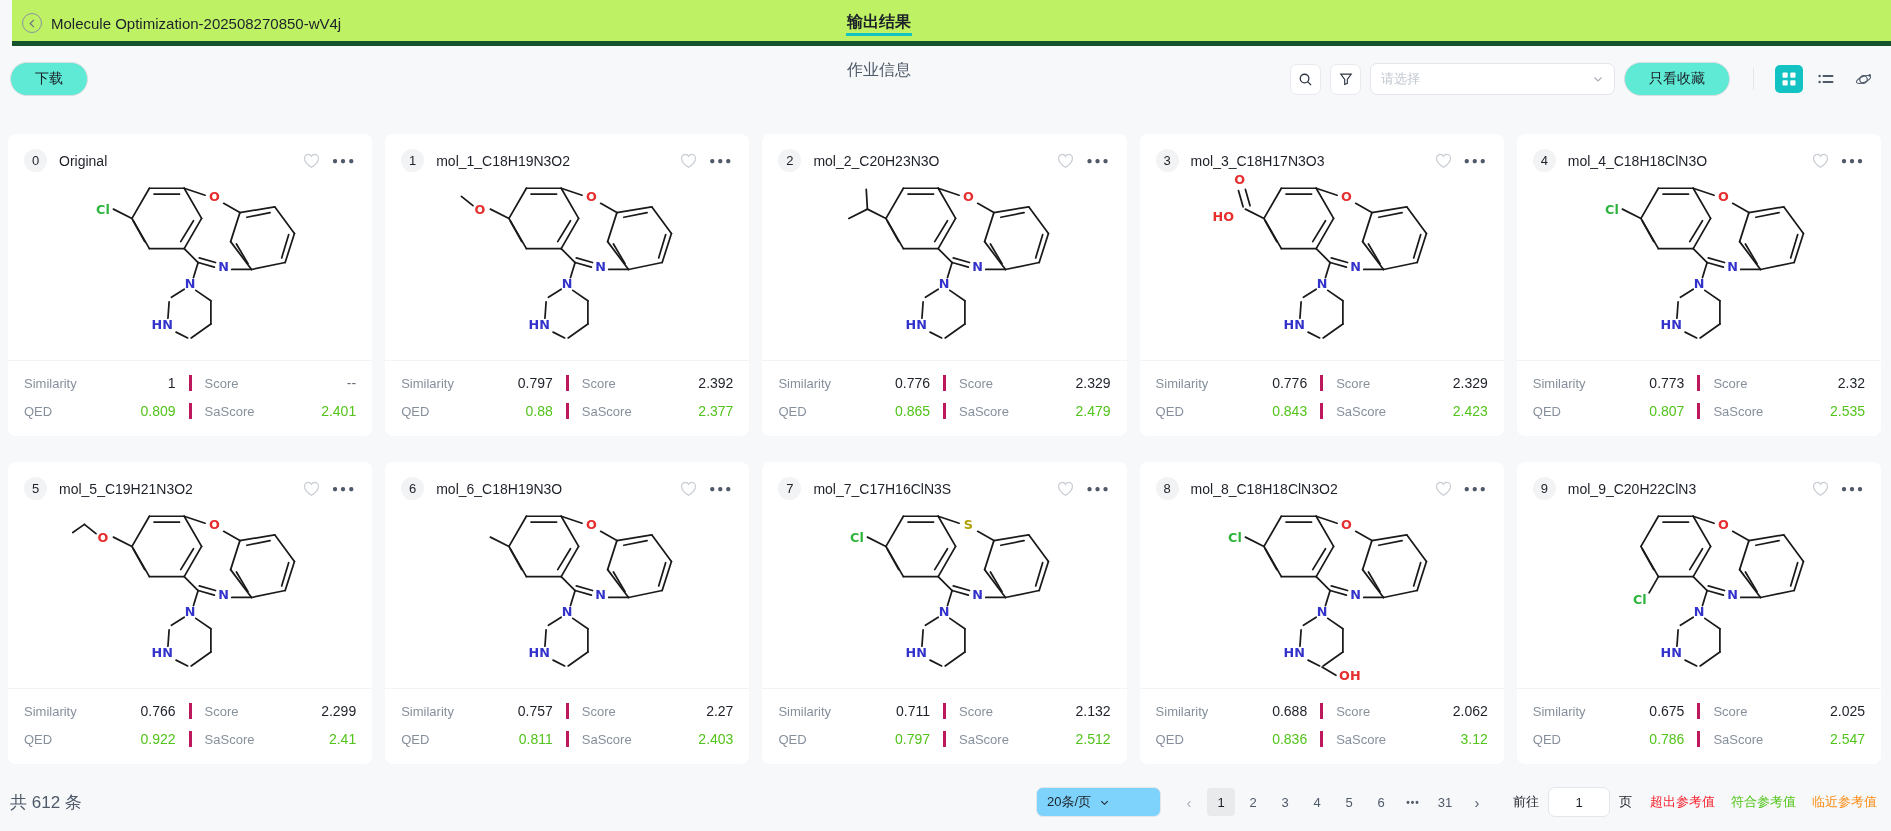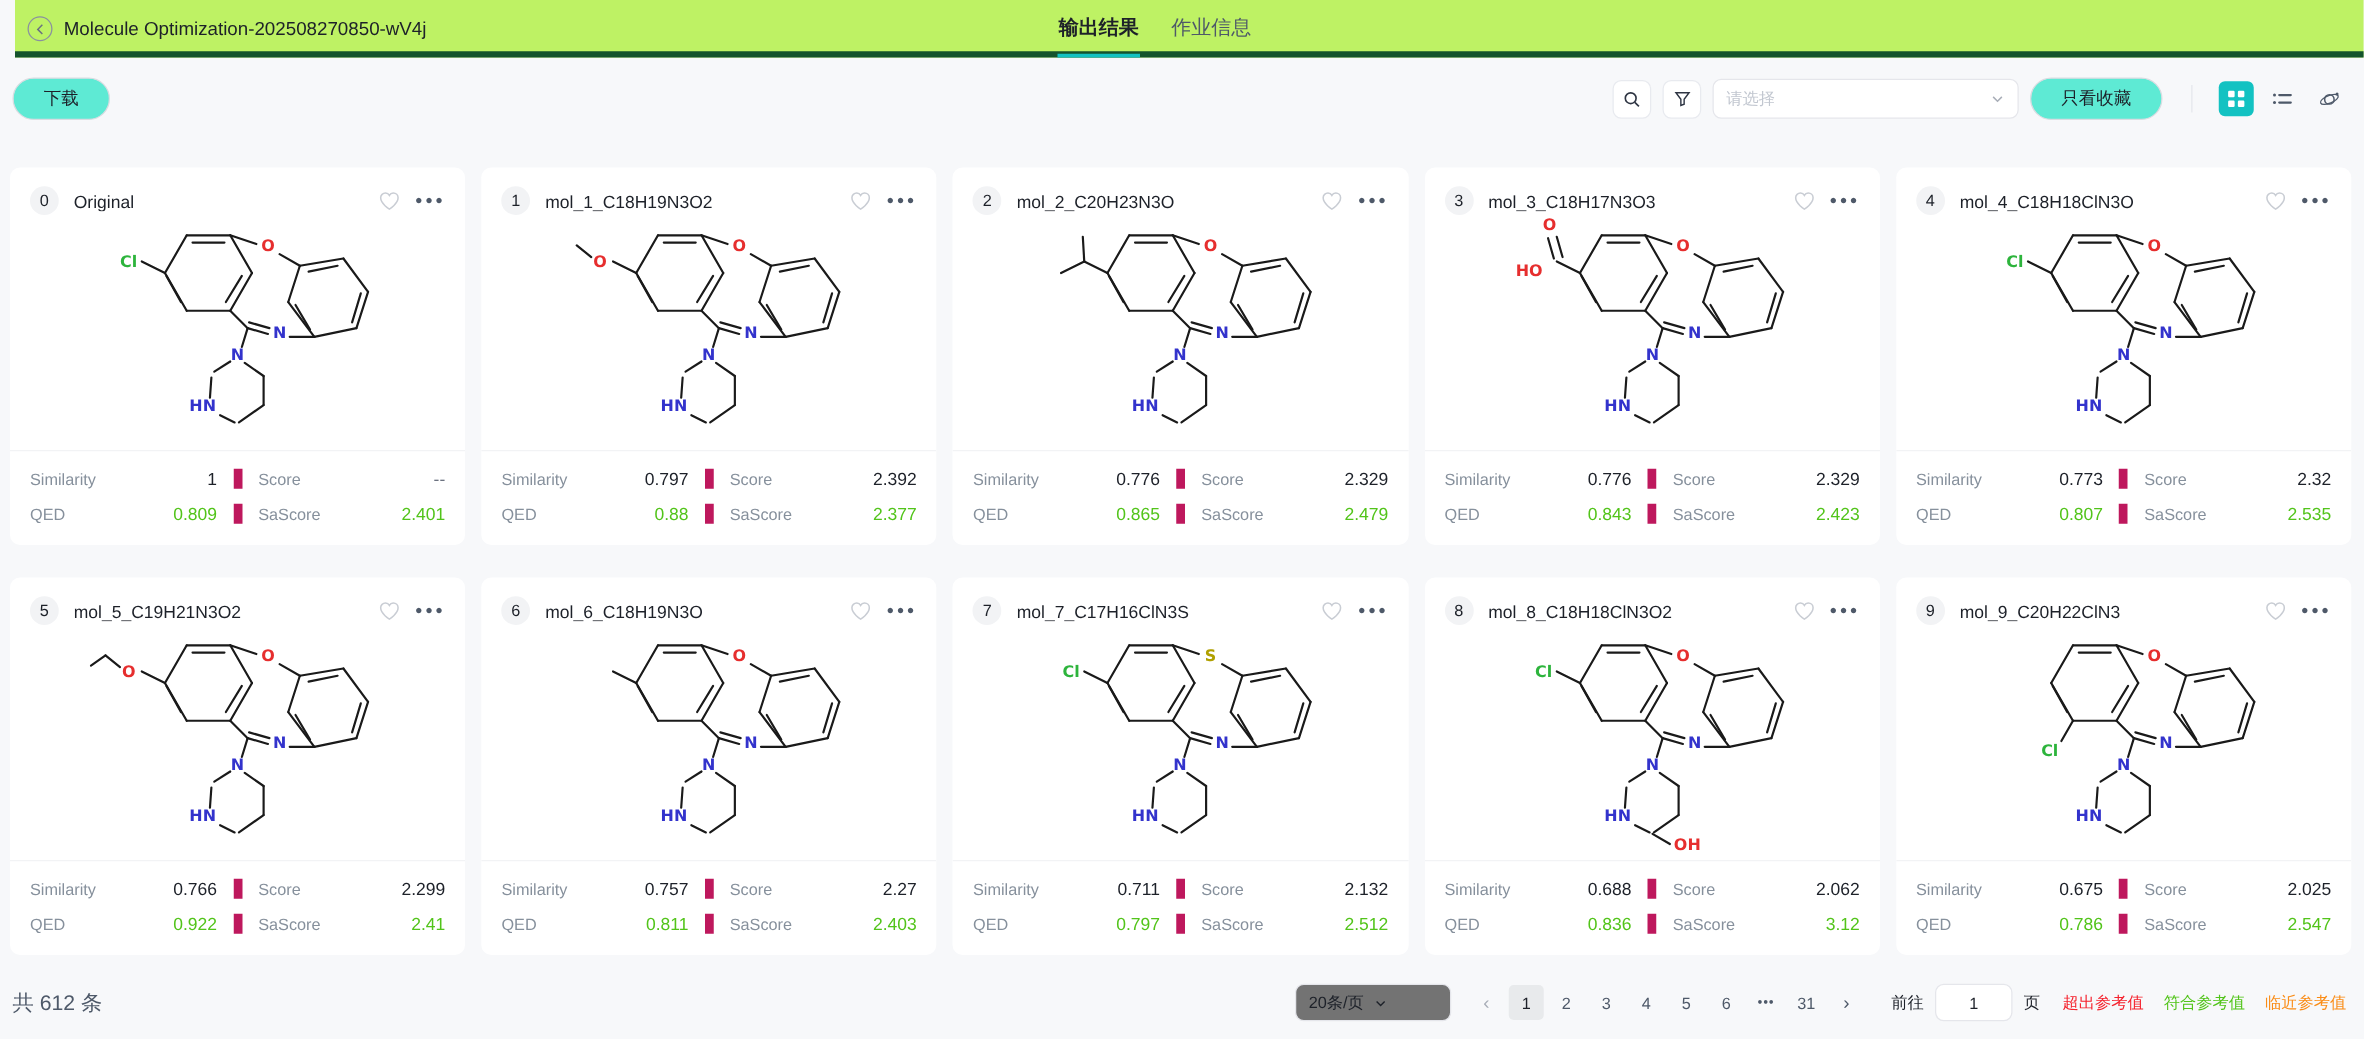--- a/index.html
+++ b/index.html
@@ -5,21 +5,21 @@
   * { margin:0; padding:0; box-sizing:border-box; }
   html,body { width:1891px; height:831px; overflow:hidden; background:#f7f8fa;
               font-family:"Liberation Sans", sans-serif; color:#1d2129; }
 
   
   .topbar { position:relative; height:46px; background:#bef264; border-bottom:5px solid #14532d;margin-left:12px; }
   .back-wrap { position:absolute; left:10px; top:13px; display:flex; align-items:center; gap:9px; }
   .back-circle { width:20px; height:20px; border:1px solid #8a919f; border-radius:50%;
                  display:flex; align-items:center; justify-content:center; color:#6b7280; cursor:pointer; }
   .job-title { font-size:15px; color:#1d2129; }
-  .tabs { position:absolute; left:834px; top:0; height:46px; display:flex; gap:24px; }
+  .tabs { position:absolute; left:834px; top:0; height:46px; display:flex; gap:12px;flex-direction:column; }
   .tab { font-size:16px; color:#4e5969; padding:12px 1px 0; cursor:pointer; height:46px; }
   .tab.active { color:#1d2129; font-weight:700; border-bottom:3px solid #13c2c2; }
 
   
   .toolbar { display:flex; align-items:center; margin:16px 14px 0 10px; height:34px; }
   .btn-pill { height:34px; padding:0 24px; border:1px solid #d9dce1; border-radius:17px; background:#5eead4;
               font-size:14px; color:#1d2129; display:flex; align-items:center; cursor:pointer; }
   .tb-right { margin-left:auto; display:flex; align-items:center; gap:9px;justify-content:flex-end; }
   .icon-btn { width:31px; height:31px; border:1px solid #e8eaef; border-radius:7px; background:#fff;
               display:flex; align-items:center; justify-content:center; cursor:pointer; color:#2e3543; }
@@ -38,31 +38,31 @@
   .card-head { display:flex; align-items:center; padding:15px 16px 0; gap:12px; }
   .badge { width:23px; height:23px; border-radius:50%; background:#f2f3f5; color:#1d2129;
            font-size:13px; display:flex; align-items:center; justify-content:center; flex:none; }
   .mol-name { font-size:14px; color:#1d2129; font-weight:500; white-space:nowrap; overflow:hidden; flex:1; }
   .heart { color:#c9cdd4; display:flex; cursor:pointer; flex:none; }
   .dots { color:#4e5969; font-size:10px; letter-spacing:2px; font-weight:700; cursor:pointer; flex:none; }
   .mol-area { flex:1; display:flex; align-items:center; justify-content:center; }
   .stats { border-top:1px solid #f2f3f5; padding:8px 16px 12px; }
   .srow { display:flex; height:28px; align-items:center; }
   .cell { flex:1; display:flex; align-items:center; justify-content:space-between; }
-  .cell.first { border-right:7px solid #be185d; padding-right:13px; }
+  .cell.first { border-right:3px solid #be185d; padding-right:13px; }
   .cell.second { padding-left:13px; }
   .lab { font-size:13px; color:#86909c; }
   .val { font-size:14px; color:#1d2129; }
   .val.green { color:#52c41a; }
   .val.muted { color:#6b7280; }
 
   
   .footer { display:flex; align-items:center; margin:22px 14px 0 10px; height:32px; font-size:13px; color:#4e5969; }
   .total { font-size:17px; color:#4e5969; }
-  .pgsize { margin-left:auto; width:125px; height:30px; border:1px solid #e5e6eb; border-radius:7px; background:#737373;
+  .pgsize { margin-left:auto; width:125px; height:30px; border:1px solid #e5e6eb; border-radius:7px; background:#7dd3fc;
             display:flex; align-items:center; padding:0 10px; cursor:pointer; }
   .pgsize span { flex:1; color:#1d2129; font-size:13px; }
   .pager { display:flex; align-items:center; margin-left:14px; gap:4px; }
   .pg { min-width:28px; height:28px; display:flex; align-items:center; justify-content:center; border-radius:4px;
         color:#4e5969; cursor:pointer; font-size:13px; }
   .pg.active { background:#e8eaec; color:#1d2129; }
   .pg.nav { color:#a9aeb8; font-size:15px; }
   .pg.more { letter-spacing:1px; font-size:10px; font-weight:700; }
   .goto { display:flex; align-items:center; gap:9px; margin-left:22px; color:#1d2129; }
   .goto input { width:62px; height:30px; border:1px solid #e5e6eb; border-radius:7px; text-align:center;

